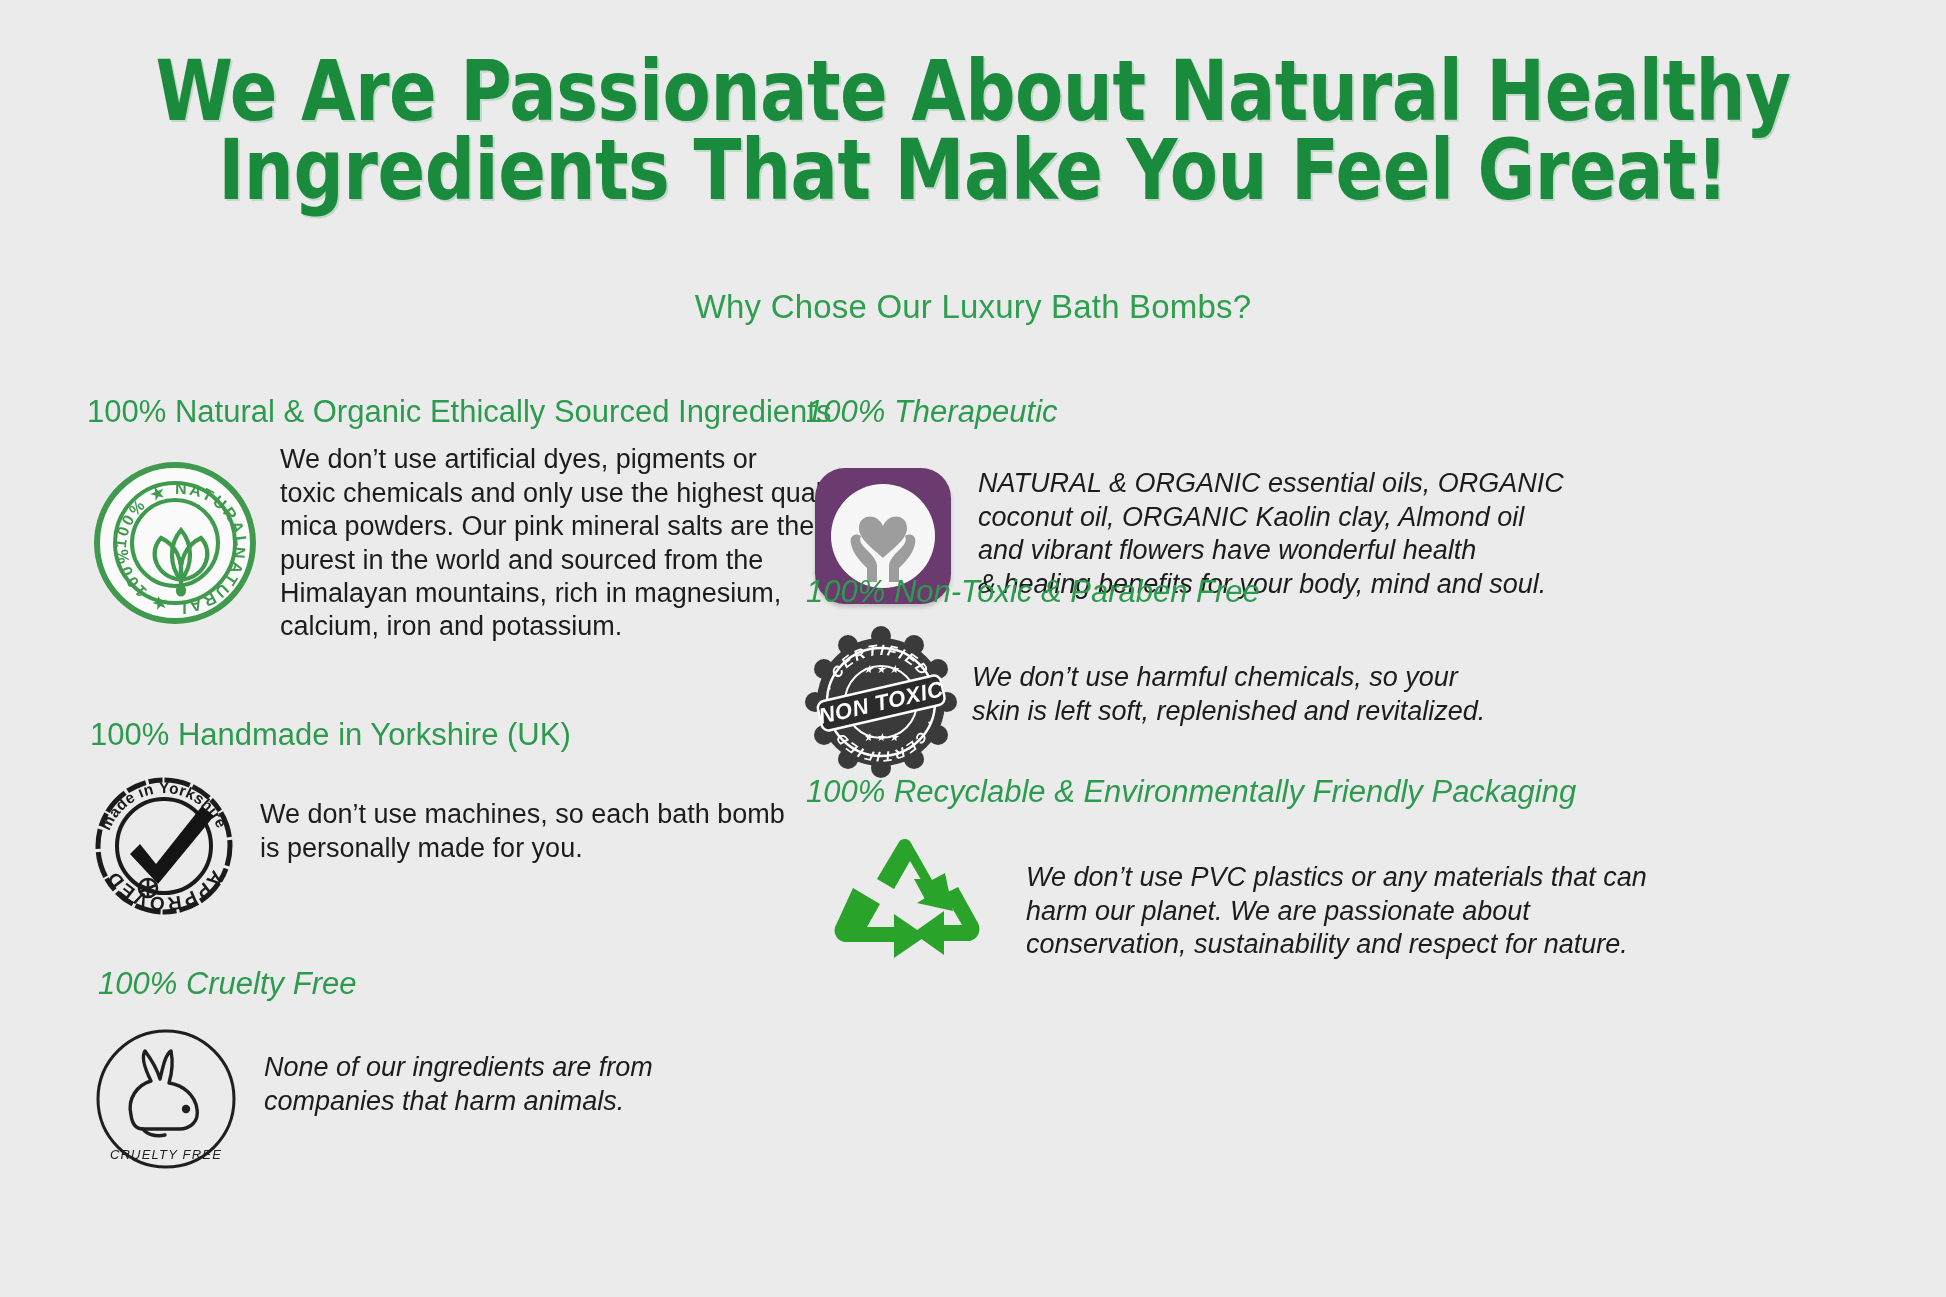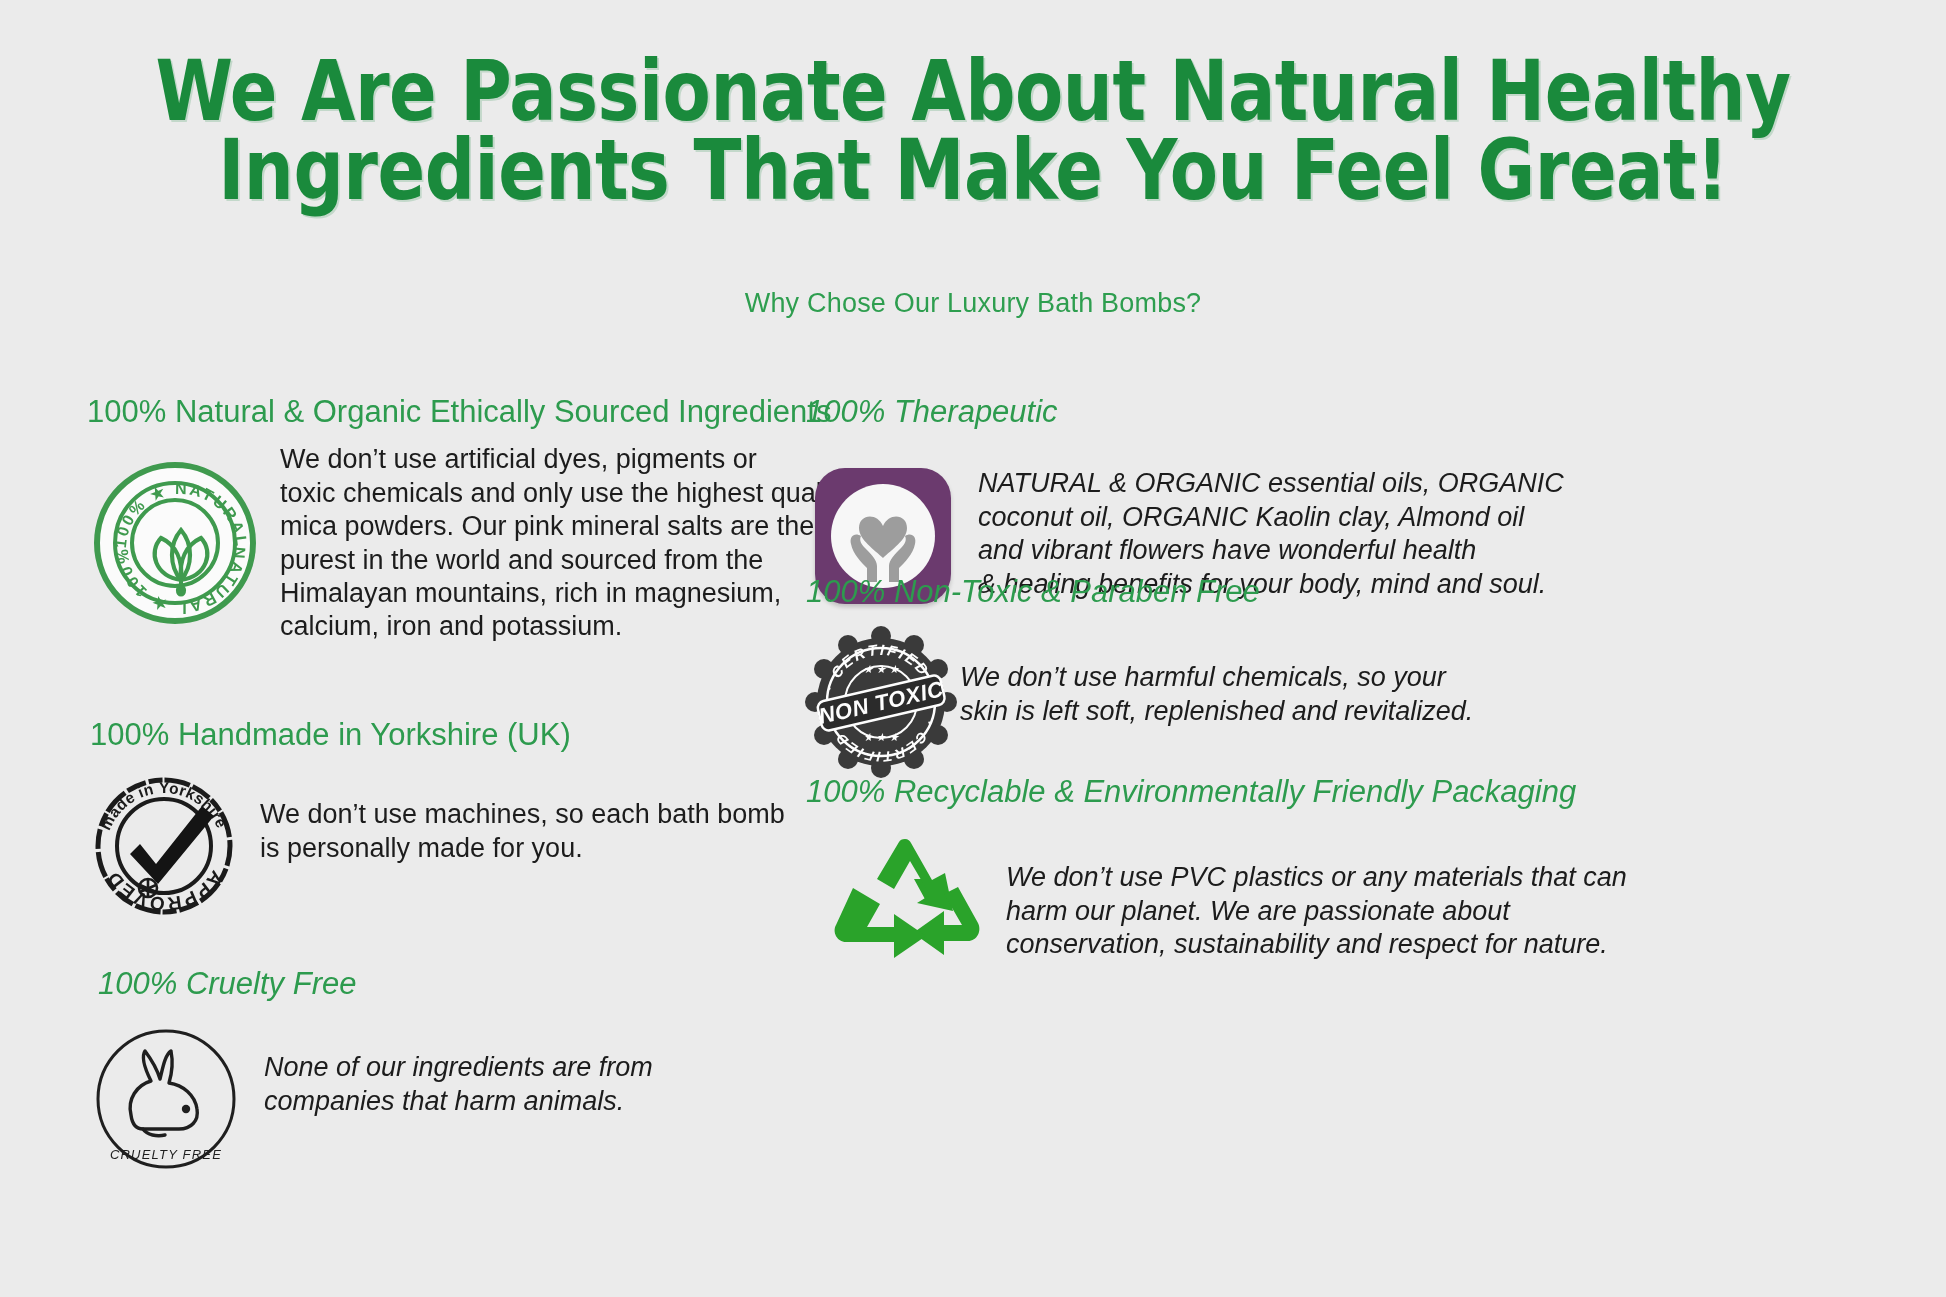--- a/index.html
+++ b/index.html
@@ -26,21 +26,21 @@
     transform-origin:center top;
     text-shadow:2px 2px 0 rgba(120,180,140,0.35);
   }
   .title .l1{display:block;}
   .title .l2{display:block;}
 
   .subtitle{
     position:absolute;top:288px;left:0;width:1946px;
     text-align:center;
     color:#2e9e4f;
-    font-size:27px;
+    font-size:33px;
     font-weight:normal;
     letter-spacing:0.2px;
   }
 
   
   .grid{position:absolute;top:395px;left:0;width:1946px;height:880px;}
   .col{position:absolute;top:0;}
   .col-left{left:0;width:970px;}
   .col-right{left:970px;width:976px;}
 
@@ -293,28 +293,28 @@
                     <text x="71" y="79" text-anchor="middle" font-family="'Liberation Sans',sans-serif" font-size="22" font-weight="bold" fill="#fdfdfd" letter-spacing="0.6">NON TOXIC</text>
                   </g>
                   <g fill="#fdfdfd">
                     <text x="71" y="42" text-anchor="middle" font-size="11">★ ★ ★</text>
                     <text x="71" y="110" text-anchor="middle" font-size="11">★ ★ ★</text>
                   </g>
                 </g>
               </svg>
             </div>
           </div>
-          <div class="sec-text" style="margin-left:4px;margin-top:34px;">We don’t use harmful chemicals, so your
+          <div class="sec-text" style="margin-left:16px;margin-top:34px;">We don’t use harmful chemicals, so your
 skin is left soft, replenished and revitalized.</div>
         </div>
       </div>
 
       <div class="section" style="left:-164px;top:380px;">
         <div class="sec-head">100% Recyclable &amp; Environmentally Friendly Packaging</div>
-        <div class="sec-body" style="margin-top:22px;">
+        <div class="sec-body" style="margin-top:22px;gap:20px;">
           <div class="badge-wrap" style="width:166px;height:150px;margin-left:18px;">
             <div class="icon-recycle">
               <svg viewBox="0 0 152 138" width="152" height="138">
                 <g fill="#2aa32a">
                   <path d="M 76,4 L 97,42 L 83,42 L 95,64 L 115,52 L 101,52 L 76,4 Z"></path>
                   <path d="M 76,4 L 55,42 L 70,42 L 58,64 L 38,52 L 52,52 L 76,4 Z" opacity="0"></path>
                   <path d="M 74,2 C 77,2 79,4 80,6 L 101,43 L 114,36 L 122,74 L 86,66 L 99,58 L 79,24 L 63,52 L 46,42 L 68,5 C 69,3 71,2 74,2 Z"></path>
                   <path d="M 146,94 C 148,91 148,88 147,86 L 126,49 L 113,56 L 104,18 L 141,26 L 128,34 L 148,68 C 151,74 150,82 146,89 L 136,106 L 118,96 L 140,100 Z" opacity="0"></path>
                   <path d="M 127,50 L 147,86 C 151,94 146,104 137,104 L 113,104 L 113,118 L 82,96 L 113,74 L 113,88 L 131,88 L 113,57 Z"></path>
                   <path d="M 25,50 L 5,86 C 1,94 6,104 15,104 L 66,104 L 66,88 L 35,88 L 48,65 L 34,57 L 25,50 Z" opacity="0"></path>

